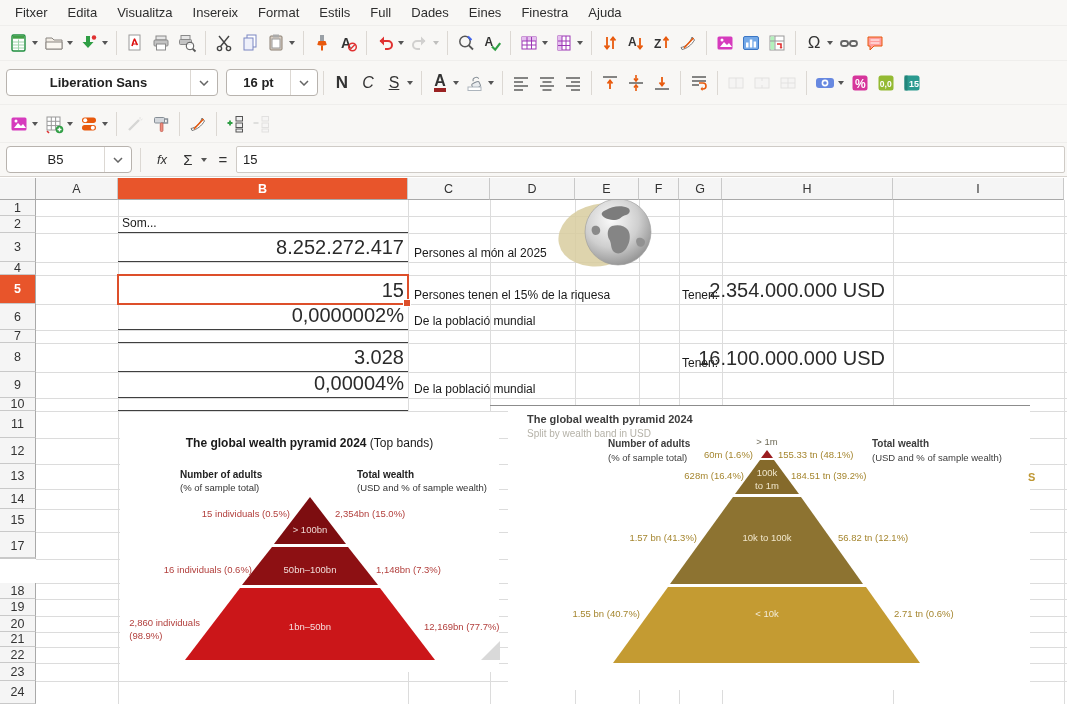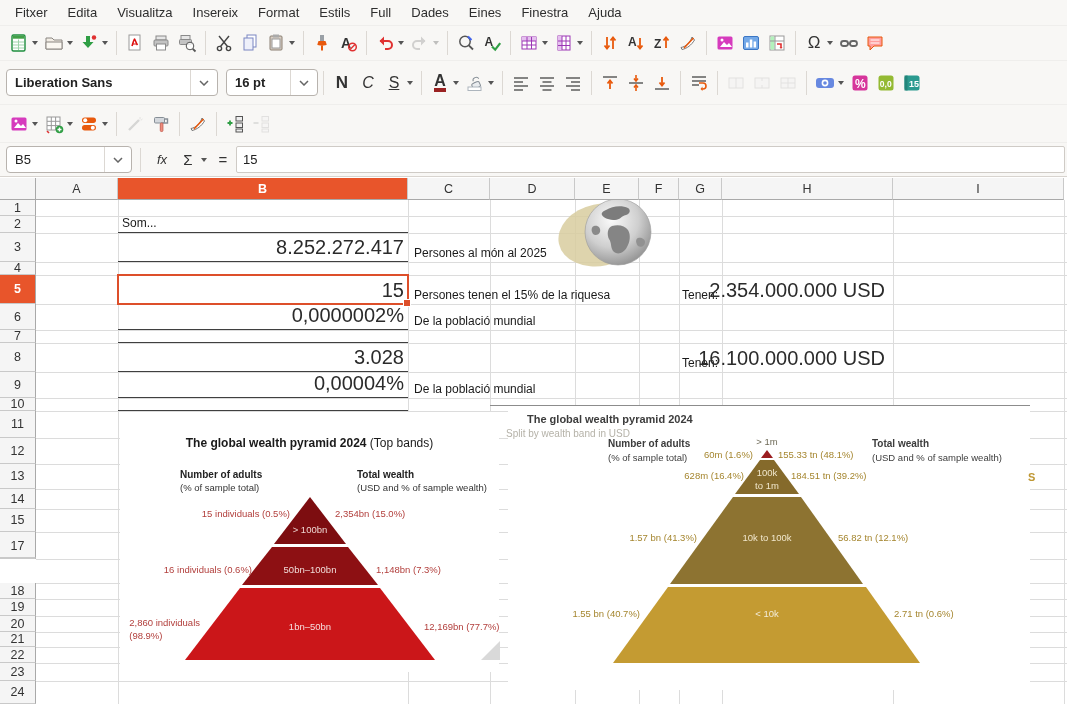--- a/index.html
+++ b/index.html
@@ -1,18 +1,18 @@
 <!DOCTYPE html>
 <html><head>
 <meta charset="utf-8">
 <style>
   html,body{margin:0;padding:0;background:#e9e9e9;font-family:"Liberation Sans",sans-serif;}
   #app{position:relative;width:1067px;height:704px;background:#fff;overflow:hidden;font-family:"Liberation Sans",sans-serif;}
   
-  .chrome{position:absolute;left:0;width:1067px;background:#f8f7f5;box-sizing:border-box;}
+  .chrome{position:absolute;left:0;width:1067px;background:#f8f7f5;box-sizing:border-box;text-align:center;}
   .menubar{top:0;height:25px;display:flex;align-items:center;padding-left:6px;gap:2px;}
   .menu-item{font-size:13px;color:#2e2e2e;padding:2px 9px;border-radius:3px;cursor:default;}
   .tb{display:flex;align-items:center;padding-left:6px;border-top:1px solid #efeeec;}
   .tb1{top:25px;height:35px;}
   .tb2{top:60px;height:44px;}
   .tb3{top:104px;height:38px;}
   .fbar{top:142px;height:35px;border-bottom:1px solid #d8d4cf;}
   .tbtn{height:26px;min-width:26px;display:flex;align-items:center;justify-content:center;border-radius:3px;}
   .dis{opacity:.35;}
   .dd{width:0;height:0;border-left:3.5px solid transparent;border-right:3.5px solid transparent;border-top:4px solid #555;margin:0 3px 0 0;}
@@ -640,21 +640,21 @@
 
   <div class="topline"></div>
   <div class="chartbox" style="left:508px;top:406px;width:522px;height:284px"></div>
   <svg class="pyr" style="left:512px;top:404px" width="518" height="286" viewBox="0 0 518 286">
     <polygon points="255,46 261,54 249,54" fill="#9b1d20"></polygon>
     <polygon points="248,56 262,56 287,90 223,90" fill="#856a2b"></polygon>
     <polygon points="221,93 289,93 351,180 158,180" fill="#8d7331"></polygon>
     <polygon points="156,183 354,183 408,259 101,259" fill="#c49b32"></polygon>
   </svg>
   <div class="clbl" style="left:527px;top:413px;font-size:11px;font-weight:bold;color:#3c3c3c">The global wealth pyramid 2024</div>
-  <div class="clbl" style="left:506px;top:428px;font-size:10px;color:#b5b2a8">Split by wealth band in USD</div>
+  <div class="clbl" style="left:527px;top:428px;font-size:10px;color:#b5b2a8">Split by wealth band in USD</div>
   <div class="clbl" style="left:608px;top:438px;font-size:10px;font-weight:bold;color:#3c3c3c">Number of adults</div>
   <div class="clbl" style="left:608px;top:452px;font-size:9.5px;color:#3c3c3c">(% of sample total)</div>
   <div class="clbl" style="left:872px;top:438px;font-size:10px;font-weight:bold;color:#3c3c3c">Total wealth</div>
   <div class="clbl" style="left:872px;top:452px;font-size:9.5px;color:#3c3c3c">(USD and % of sample wealth)</div>
   <div class="clbl" style="left:737px;top:436px;width:60px;text-align:center;font-size:9.5px;color:#6f6b58">&gt; 1m</div>
   <div class="clbl" style="right:314px;top:449px;font-size:9.5px;color:#a5862f">60m (1.6%)</div>
   <div class="clbl" style="left:778px;top:449px;font-size:9.5px;color:#a5862f">155.33 tn (48.1%)</div>
   <div class="clbl" style="left:732px;top:466px;width:70px;text-align:center;font-size:9.5px;color:#f1e7cc;line-height:13px">
       <div>100k</div>
       <div>to 1m</div>

